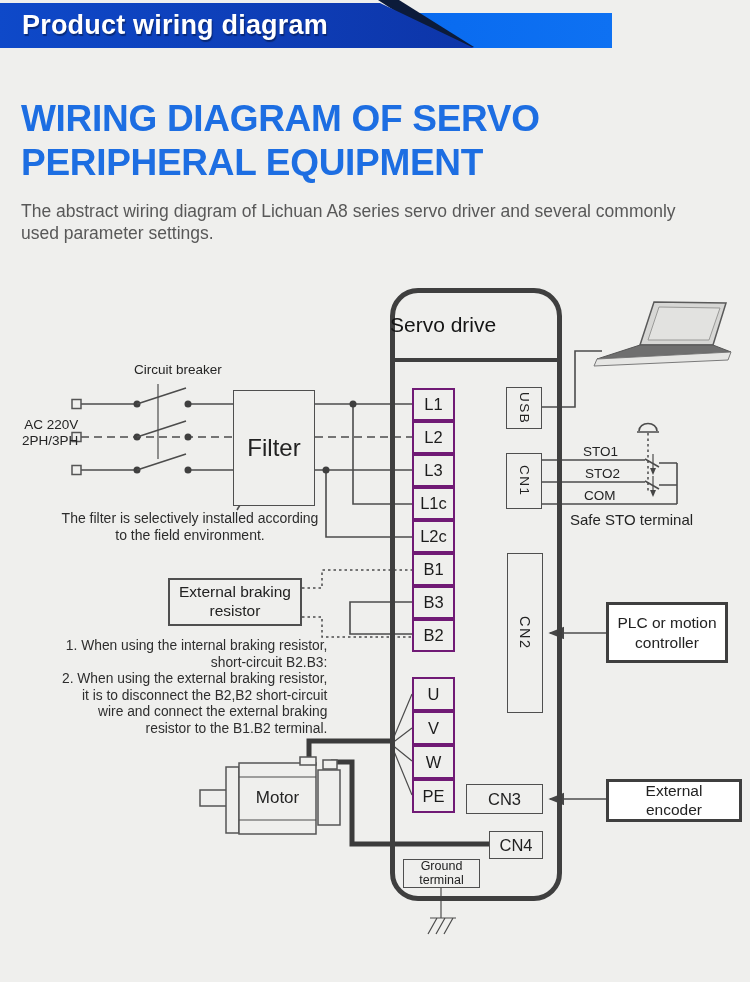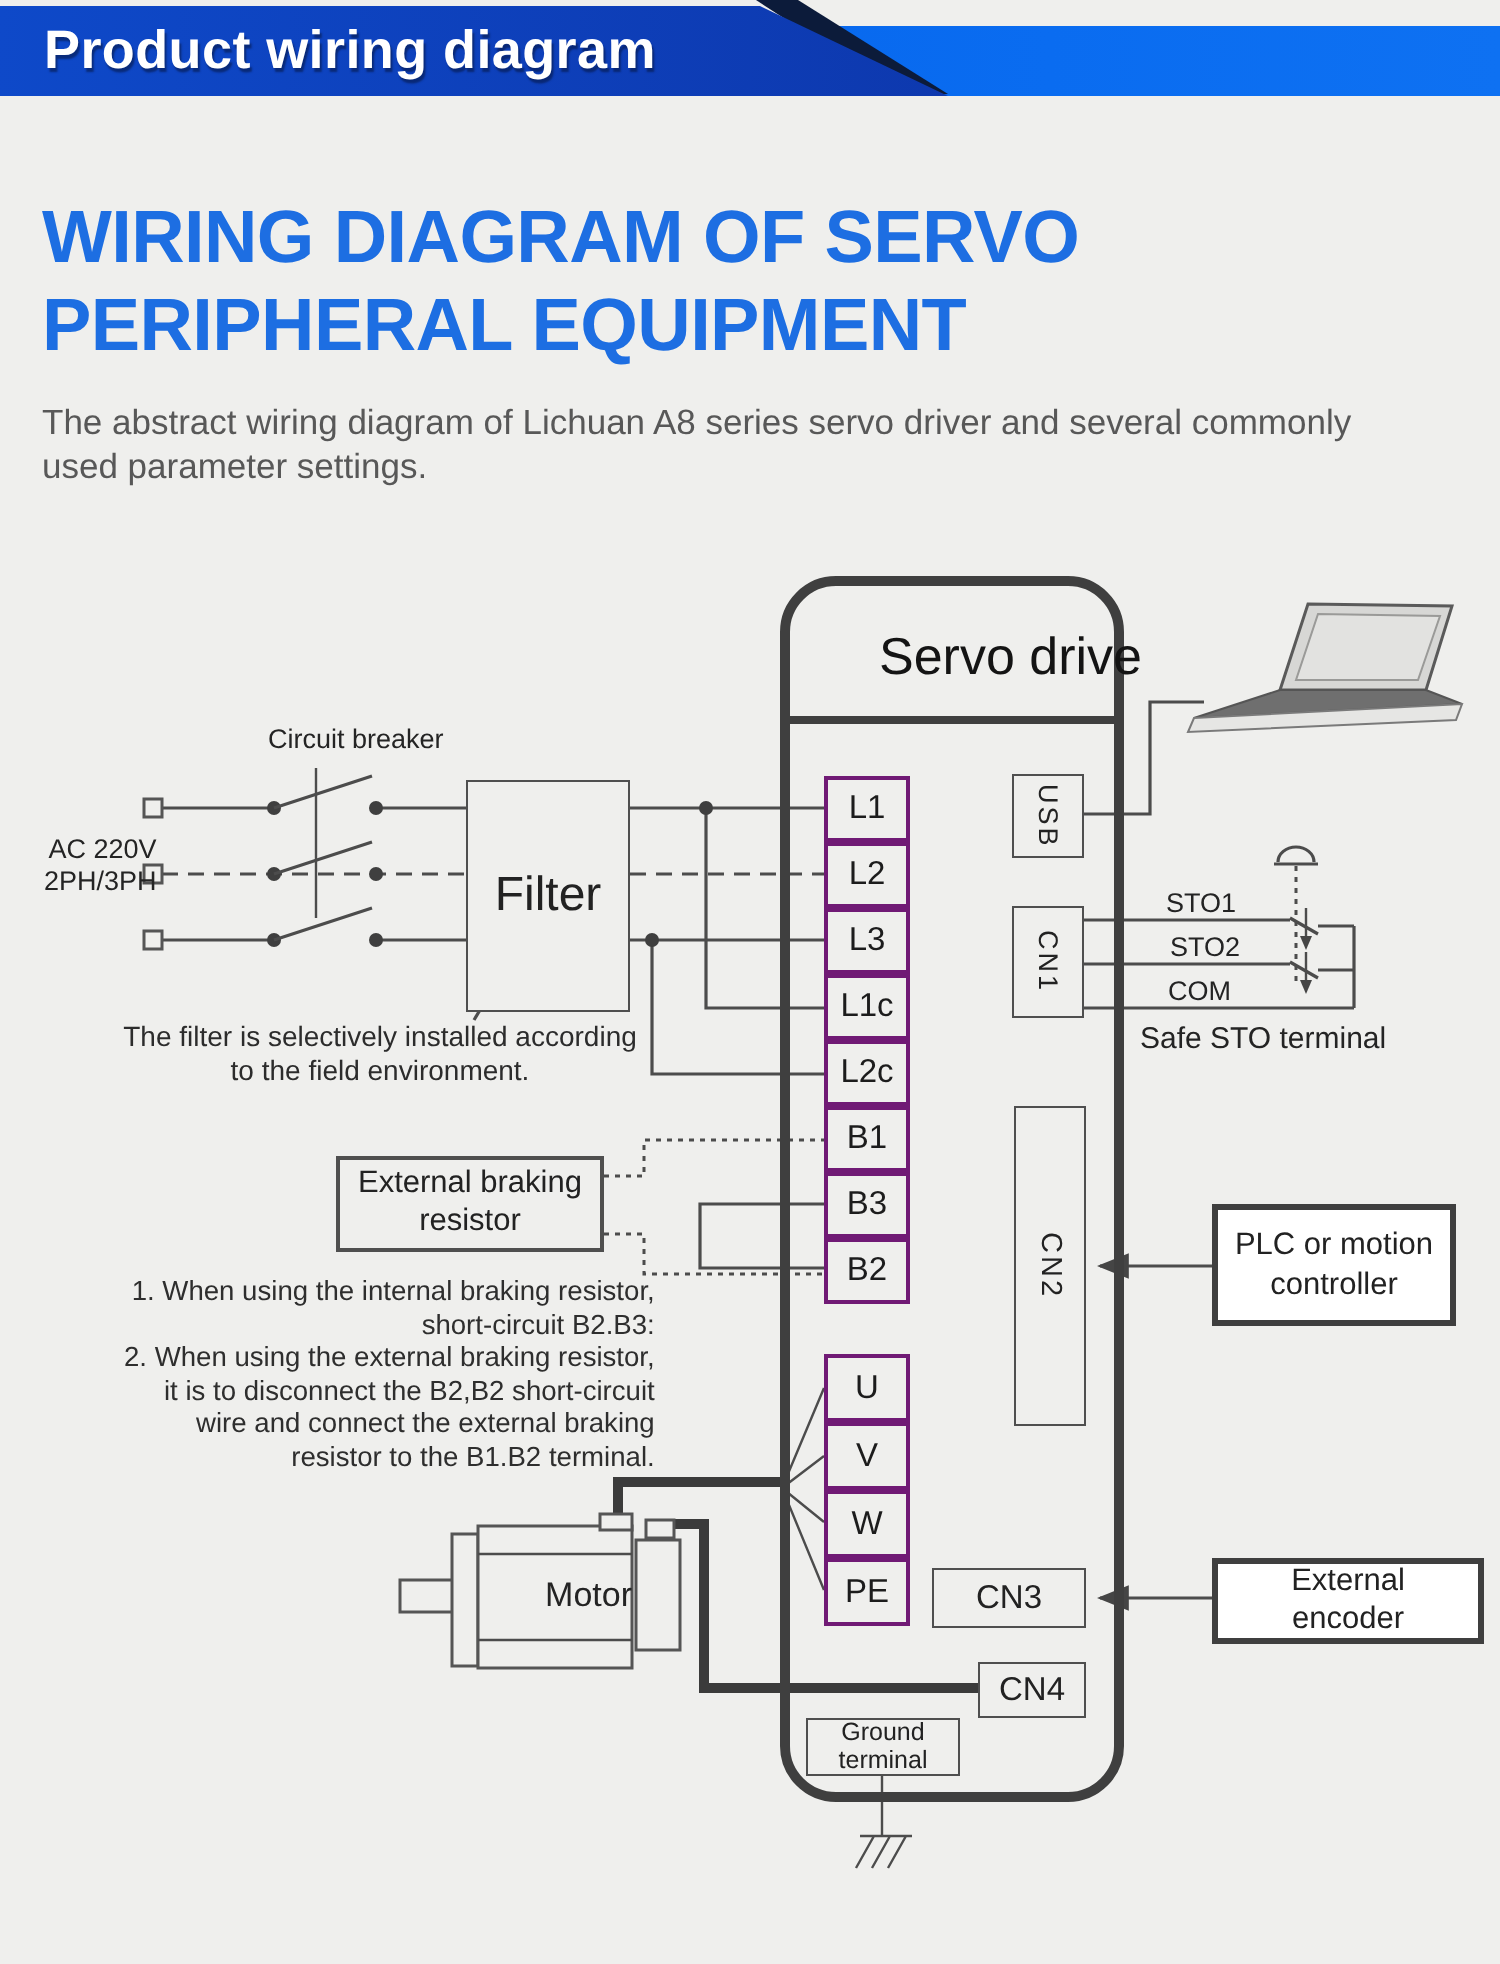--- a/index.html
+++ b/index.html
@@ -1,19 +1,19 @@
 <!DOCTYPE html>
 <html style="--page_bg: #efefed; --banner_fold: #0c1b3a; --banner_left_start: #0e49c9; --banner_left_end: #0d2f9f; --banner_right: #0a6cf0; --heading: #1d6ee2; --wire: #4c4c4c;"><head>
 <meta charset="utf-8">
 <style>
   html,body{margin:0;padding:0;}
   #screen{position:relative;width:750px;height:982px;background:var(--page_bg,#efefed);
     overflow:hidden;font-family:"Liberation Sans",sans-serif;}
   
-  .banner{position:absolute;left:0;top:0;width:750px;height:48px;}
+  .banner{position:absolute;left:0;top:0;width:612px;height:48px;}
   .banner-right{position:absolute;left:300px;right:0;top:13px;bottom:0;
     background:linear-gradient(90deg,#0667ee,#0e71f2);}
   .banner-fold{position:absolute;inset:0;background:var(--banner_fold,#0c1b3a);
     clip-path:polygon(378px 0px,399px 0px,474px 47px,452px 48px);}
   .banner-left{position:absolute;inset:0;
     background:linear-gradient(92deg,#0e49c9 0%,#0d2f9f 100%);
     clip-path:polygon(0px 3px,380px 3px,474px 48px,0px 48px);}
   .banner-title{position:absolute;left:22px;top:3px;height:44px;display:flex;align-items:center;
     color:#ffffff;font-size:27px;font-weight:bold;letter-spacing:.2px;
     text-shadow:1px 2px 1px rgba(5,20,60,.55);}
@@ -30,22 +30,22 @@
   .pre{white-space:pre-line;}
   .cell{position:absolute;box-sizing:border-box;left:412px;width:43px;
     border:2px solid #701a75;background:var(--page_bg,#efefed);
     display:flex;align-items:center;justify-content:center;font-size:16.5px;color:#1c1c1c;}
   .vlabel{writing-mode:vertical-rl;text-orientation:mixed;letter-spacing:1.5px;font-size:13.5px;}
   .lbl{position:absolute;color:#242424;text-align:right;}
   
   .servo{position:absolute;left:390px;top:288px;width:172px;height:613px;box-sizing:border-box;
     border:5px solid #3f3f3f;border-radius:28px;background:transparent;}
   .servo-divider{position:absolute;left:393px;top:358px;width:166px;height:4px;background:#3f3f3f;}
-  .servo-title{position:absolute;left:390px;top:313px;width:181px;text-align:right;
-    font-size:26px;color:#141414;}
+  .servo-title{position:absolute;left:390px;top:313px;width:181px;text-align:left;
+    font-size:21px;color:#141414;}
   svg{position:absolute;left:0;top:0;}
   .w{stroke:#4c4c4c;stroke-width:1.6;fill:none;}
   .w.dash{stroke-dasharray:8 5;}
   .w.dot{stroke-dasharray:2.5 3;stroke-width:1.5;}
   .w.thin{stroke-width:1.2;}
   .cable{stroke:#3b3b3b;stroke-width:5;fill:none;}
   .shape{fill:#efefed;stroke:#555;stroke-width:1.5;}
 </style>
 </head>
 <body>
@@ -183,21 +183,21 @@
 
   <div class="bx" style="left:233px;top:390px;width:82px;height:116px;font-size:24px">Filter</div>
   <div class="bx pre" style="left:168px;top:578px;width:134px;height:48px;font-size:15.5px;line-height:1.22;border-width:2px">External braking
 resistor</div>
   <div class="bx heavy pre" style="left:606px;top:602px;width:122px;height:61px;font-size:15.5px;line-height:1.25">PLC or motion
 controller</div>
   <div class="bx heavy pre" style="left:606px;top:779px;width:136px;height:43px;font-size:15.5px;line-height:1.2">External
 encoder</div>
   <div class="bx pre" style="left:403px;top:859px;width:77px;height:29px;font-size:12.5px;line-height:1.1">Ground
 terminal</div>
-  <div class="lbl" style="left:239px;top:788px;width:77px;font-size:17px">Motor</div>
+  <div class="lbl" style="left:239px;top:788px;width:77px;text-align:center;font-size:17px">Motor</div>
 
   <div class="lbl" style="left:134px;top:362px;font-size:13.5px">Circuit breaker</div>
   <div class="lbl pre" style="left:22px;top:417px;font-size:13.5px;line-height:1.15">AC 220V
 2PH/3PH</div>
   <div class="lbl pre" style="left:40px;top:510px;width:300px;text-align:center;font-size:14px;line-height:1.2;color:#2c2c2c">The filter is selectively installed according
 to the field environment.</div>
   <div class="lbl pre" style="left:62px;top:638px;font-size:13.8px;line-height:16.5px;color:#2e2e2e">1. When using the internal braking resistor,
 short-circuit B2.B3:
 2. When using the external braking resistor,
 it is to disconnect the B2,B2 short-circuit

